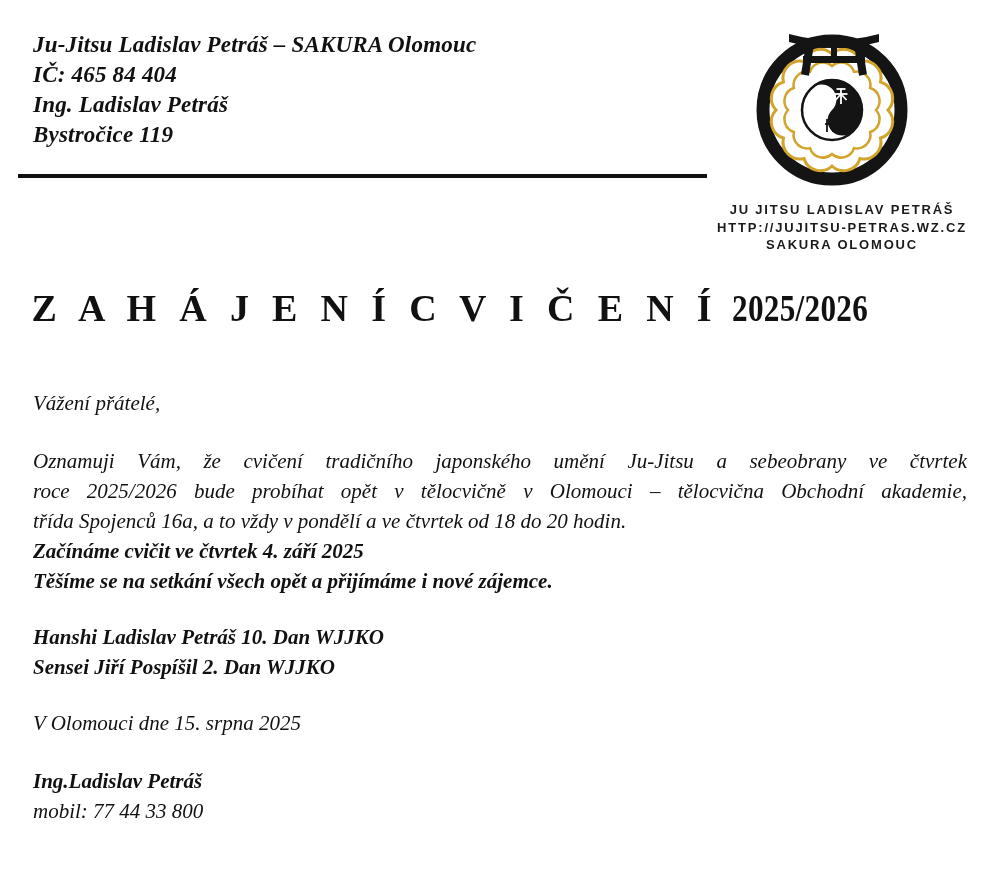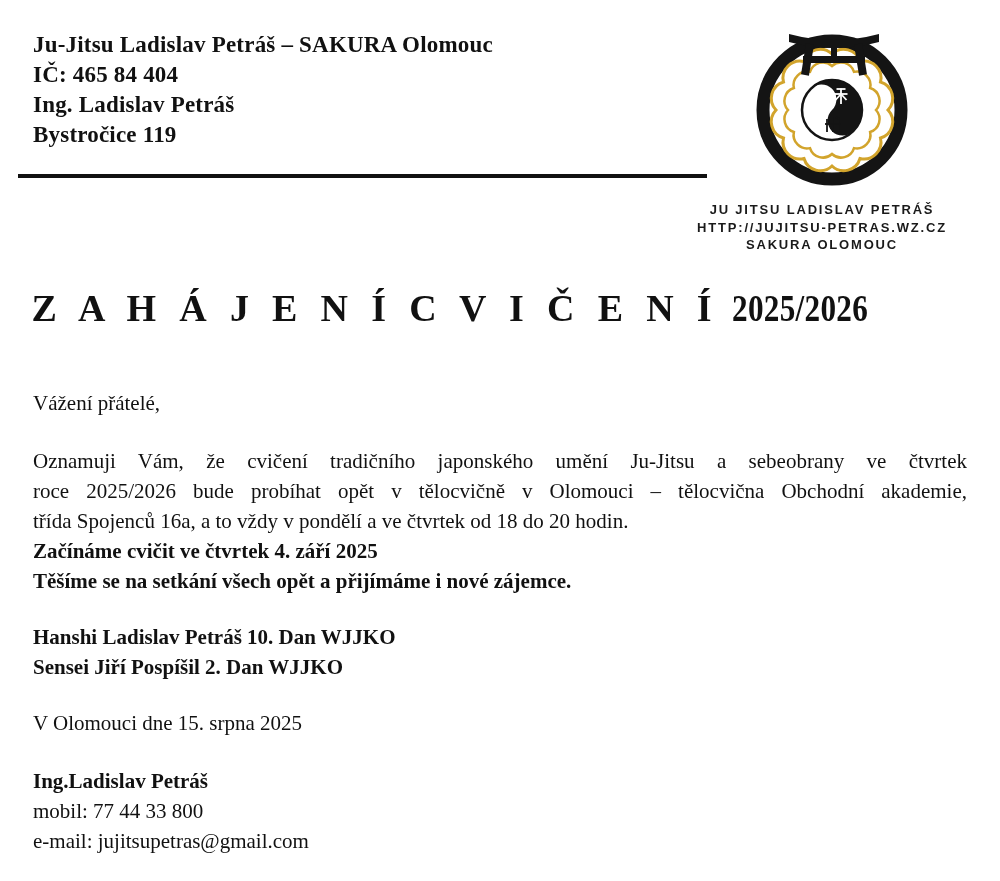--- a/index.html
+++ b/index.html
@@ -17,21 +17,21 @@
     font-size:23px;font-weight:700;line-height:28.8px;
     letter-spacing:0.2px;
   }
   .header-rule{
     position:absolute;left:18px;top:174px;width:689px;height:4px;
     background:#111111;
   }
   
   .logo-wrap{position:absolute;left:744px;top:22px;width:176px;height:176px;}
   .logo-caption{
-    position:absolute;left:672px;top:201px;width:300px;
+    position:absolute;left:692px;top:201px;width:300px;
     text-align:center;
     font-family:"Liberation Sans", sans-serif;
     font-weight:700;font-size:13px;line-height:17.5px;
     letter-spacing:0.14em;color:#1a1a1a;
     white-space:nowrap;
   }
   
   .doc-title{
     position:absolute;left:0;top:286px;width:930px;
     text-align:center;font-weight:700;font-size:38px;
@@ -41,21 +41,21 @@
   .doc-title .years{
     display:inline-block;margin-left:14px;
     transform:scaleX(0.82);transform-origin:left center;
     letter-spacing:0.01em;
   }
   
   .body-block{
     position:absolute;left:33px;top:388px;width:934px;
     font-size:21px;line-height:30px;
   }
-  .line{min-height:30px;}
+  .line{min-height:30px;font-style:italic;}
   .jline{text-align:justify;text-align-last:justify;overflow:hidden;white-space:normal;}
   .bold{font-weight:700;}
   .gap28{height:28px;}
   .gap26{height:26px;}
 </style>
 </head>
 <body>
 
 <div class="page">
 
@@ -125,16 +125,15 @@
     <div class="line bold">Začínáme cvičit ve čtvrtek 4. září 2025</div>
     <div class="line bold">Těšíme se na setkání všech opět a přijímáme i nové zájemce.</div>
     <div class="gap26"></div>
     <div class="line bold">Hanshi Ladislav Petráš 10. Dan WJJKO</div>
     <div class="line bold">Sensei Jiří Pospíšil 2. Dan WJJKO</div>
     <div class="gap26"></div>
     <div class="line">V Olomouci dne 15. srpna 2025</div>
     <div class="gap28"></div>
     <div class="line bold">Ing.Ladislav Petráš</div>
     <div class="line">mobil: 77 44 33 800</div>
-    <div class="line">e-mail: jujitsupetras@gmail.com</div>
   </div>
 
 </div>
 
 </body></html>

